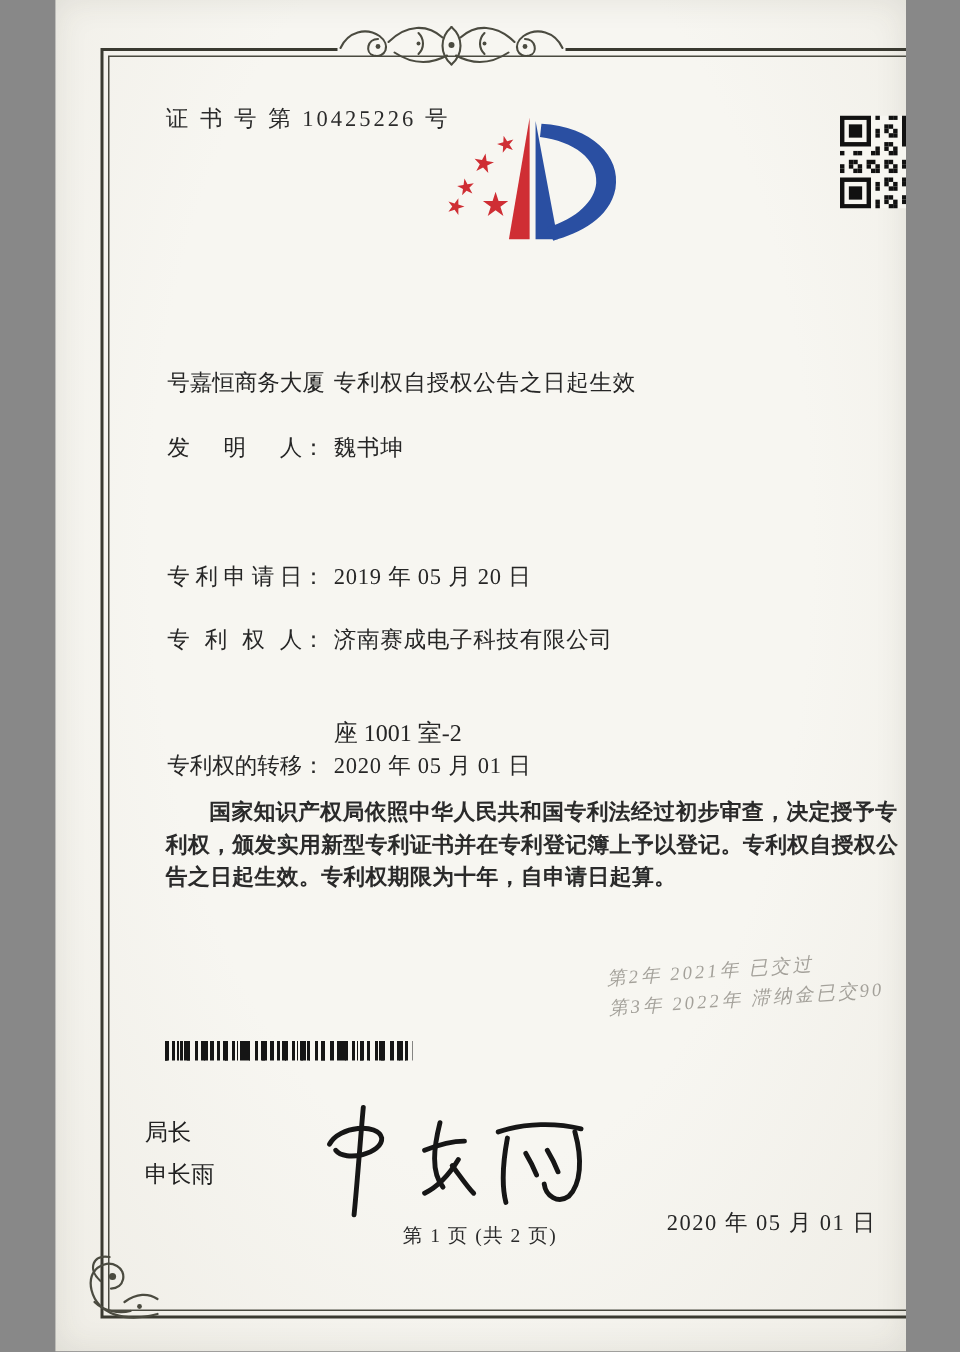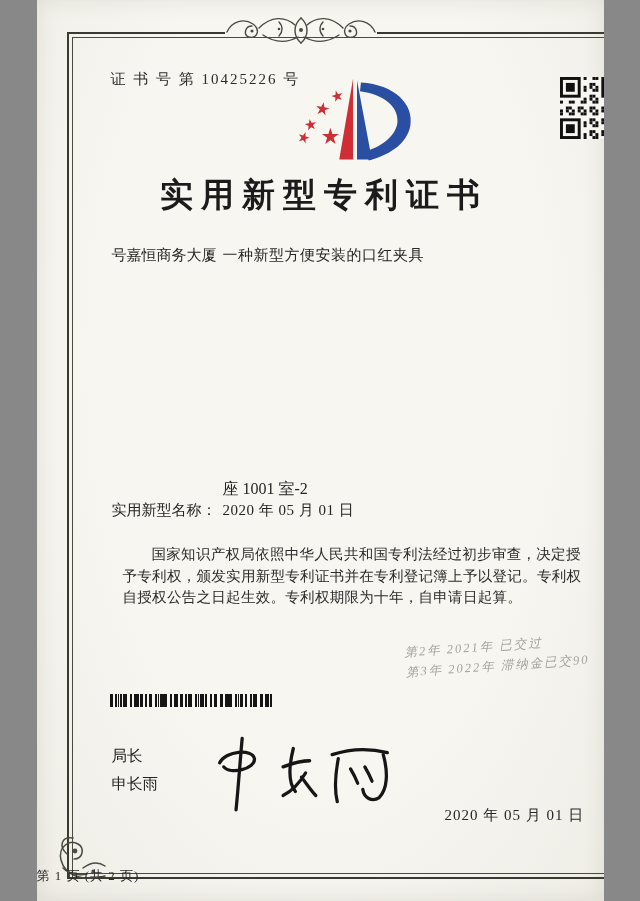--- a/index.html
+++ b/index.html
@@ -28,36 +28,36 @@
     position:absolute;left:0;right:0;top:173px;text-align:center;
     font-size:33px;font-weight:600;letter-spacing:8px;text-indent:8px;color:#1b1b1b;
   }
   .frow{position:absolute;left:75px;font-size:15px;color:#262626;white-space:nowrap;}
   .flabel{display:inline-block;width:90px;text-align:justify;text-align-last:justify;vertical-align:top;}
   .fcolon{margin-right:6px;}
   .fvalue{letter-spacing:.5px;}
   .addr2{position:absolute;left:186px;font-size:16px;color:#262626;}
   .grant2{position:absolute;left:340px;top:0;}
   .paras{position:absolute;left:74px;top:532px;width:494px;font-size:14.5px;line-height:21.5px;color:#2a2a2a;}
-  .paras p{margin:12px;text-indent:2em;letter-spacing:.3px;}
+  .paras p{margin:0;text-indent:2em;letter-spacing:.3px;font-weight:bold;}
   .pencil{
     position:absolute;left:368px;top:636px;color:#96938c;font-size:12.5px;
     font-style:italic;transform:rotate(-4deg);letter-spacing:2px;line-height:20px;opacity:.85;
   }
   .barcode{
     position:absolute;left:73px;top:694px;width:165px;height:13px;
     background:
       repeating-linear-gradient(90deg,#151515 0 2px,transparent 2px 5px),
       repeating-linear-gradient(90deg,#151515 0 1px,transparent 1px 8px),
       repeating-linear-gradient(90deg,#151515 0 3px,transparent 3px 13px);
   }
-  .signer{position:absolute;left:75px;top:742px;font-size:15.5px;line-height:28px;color:#222;}
+  .signer{position:absolute;left:60px;top:742px;font-size:15.5px;line-height:28px;color:#222;}
   .signature{position:absolute;left:158px;top:726px;width:215px;height:92px;}
   .issue-date{position:absolute;left:408px;top:806px;font-size:15px;letter-spacing:1px;color:#262626;}
-  .footer{position:absolute;left:0;right:0;top:867px;text-align:left;font-size:13px;color:#2b2b2b;letter-spacing:1px;}
+  .footer{position:absolute;left:0;right:0;top:815px;text-align:center;font-size:13px;color:#2b2b2b;letter-spacing:1px;}
   svg{display:block;}
 </style>
 </head>
 <body>
 
 <div class="page">
 
   <div class="border-frame"></div>
 
   <svg class="ornament" style="left:182px;top:12px" width="164" height="38" viewBox="0 0 164 38">
@@ -235,29 +235,37 @@
       <use href="#star" transform="translate(19,70) rotate(18) scale(6)"></use>
       <use href="#star" transform="translate(46,69) scale(9)"></use>
       <polygon points="69,10 55,92 69,92"></polygon>
     </g>
     <g fill="#2a4fa2">
       <polygon points="73,12 73,92 88,92"></polygon>
       <path d="M77,14 C111,16 131,36 127,58 C123,78 103,88 85,93 L81,84 C101,78 113,66 114,54 C115,38 99,26 76,23 Z"></path>
     </g>
   </svg>
 
-  <div class="title">实用新型专利证书</div>
 
   <div class="frow" style="top:246px">
-    <span class="flabel">号嘉恒商务大厦</span><span class="fcolon">：</span><span class="fvalue">一种新型方便安装的口红夹具</span>
+    <span class="flabel">号嘉恒商务大厦</span><span class="fcolon">：</span><span class="fvalue">专利权自授权公告之日起生效</span>
+  </div>
+  <div class="frow" style="top:289px">
+    <span class="flabel">发明人</span><span class="fcolon">：</span><span class="fvalue">魏书坤</span>
+  </div>
+  <div class="frow" style="top:375px">
+    <span class="flabel">专利申请日</span><span class="fcolon">：</span><span class="fvalue">2019 年 05 月 20 日</span>
+  </div>
+  <div class="frow" style="top:417px">
+    <span class="flabel">专利权人</span><span class="fcolon">：</span><span class="fvalue">济南赛成电子科技有限公司</span>
   </div>
   <div class="addr2" style="top:479px">座 1001 室-2</div>
 
   <div class="frow" style="top:501px">
-    <span class="flabel">实用新型名称</span><span class="fcolon">：</span><span class="fvalue">2020 年 05 月 01 日</span>
+    <span class="flabel">专利权的转移</span><span class="fcolon">：</span><span class="fvalue">2020 年 05 月 01 日</span>
   </div>
 
   <div class="paras">
     <p>国家知识产权局依照中华人民共和国专利法经过初步审查，决定授予专利权，颁发实用新型专利证书并在专利登记簿上予以登记。专利权自授权公告之日起生效。专利权期限为十年，自申请日起算。</p>
   </div>
 
   <div class="pencil">
     <div>第2年 2021年 已交过</div>
     <div>第3年 2022年 滞纳金已交90</div>
   </div>

